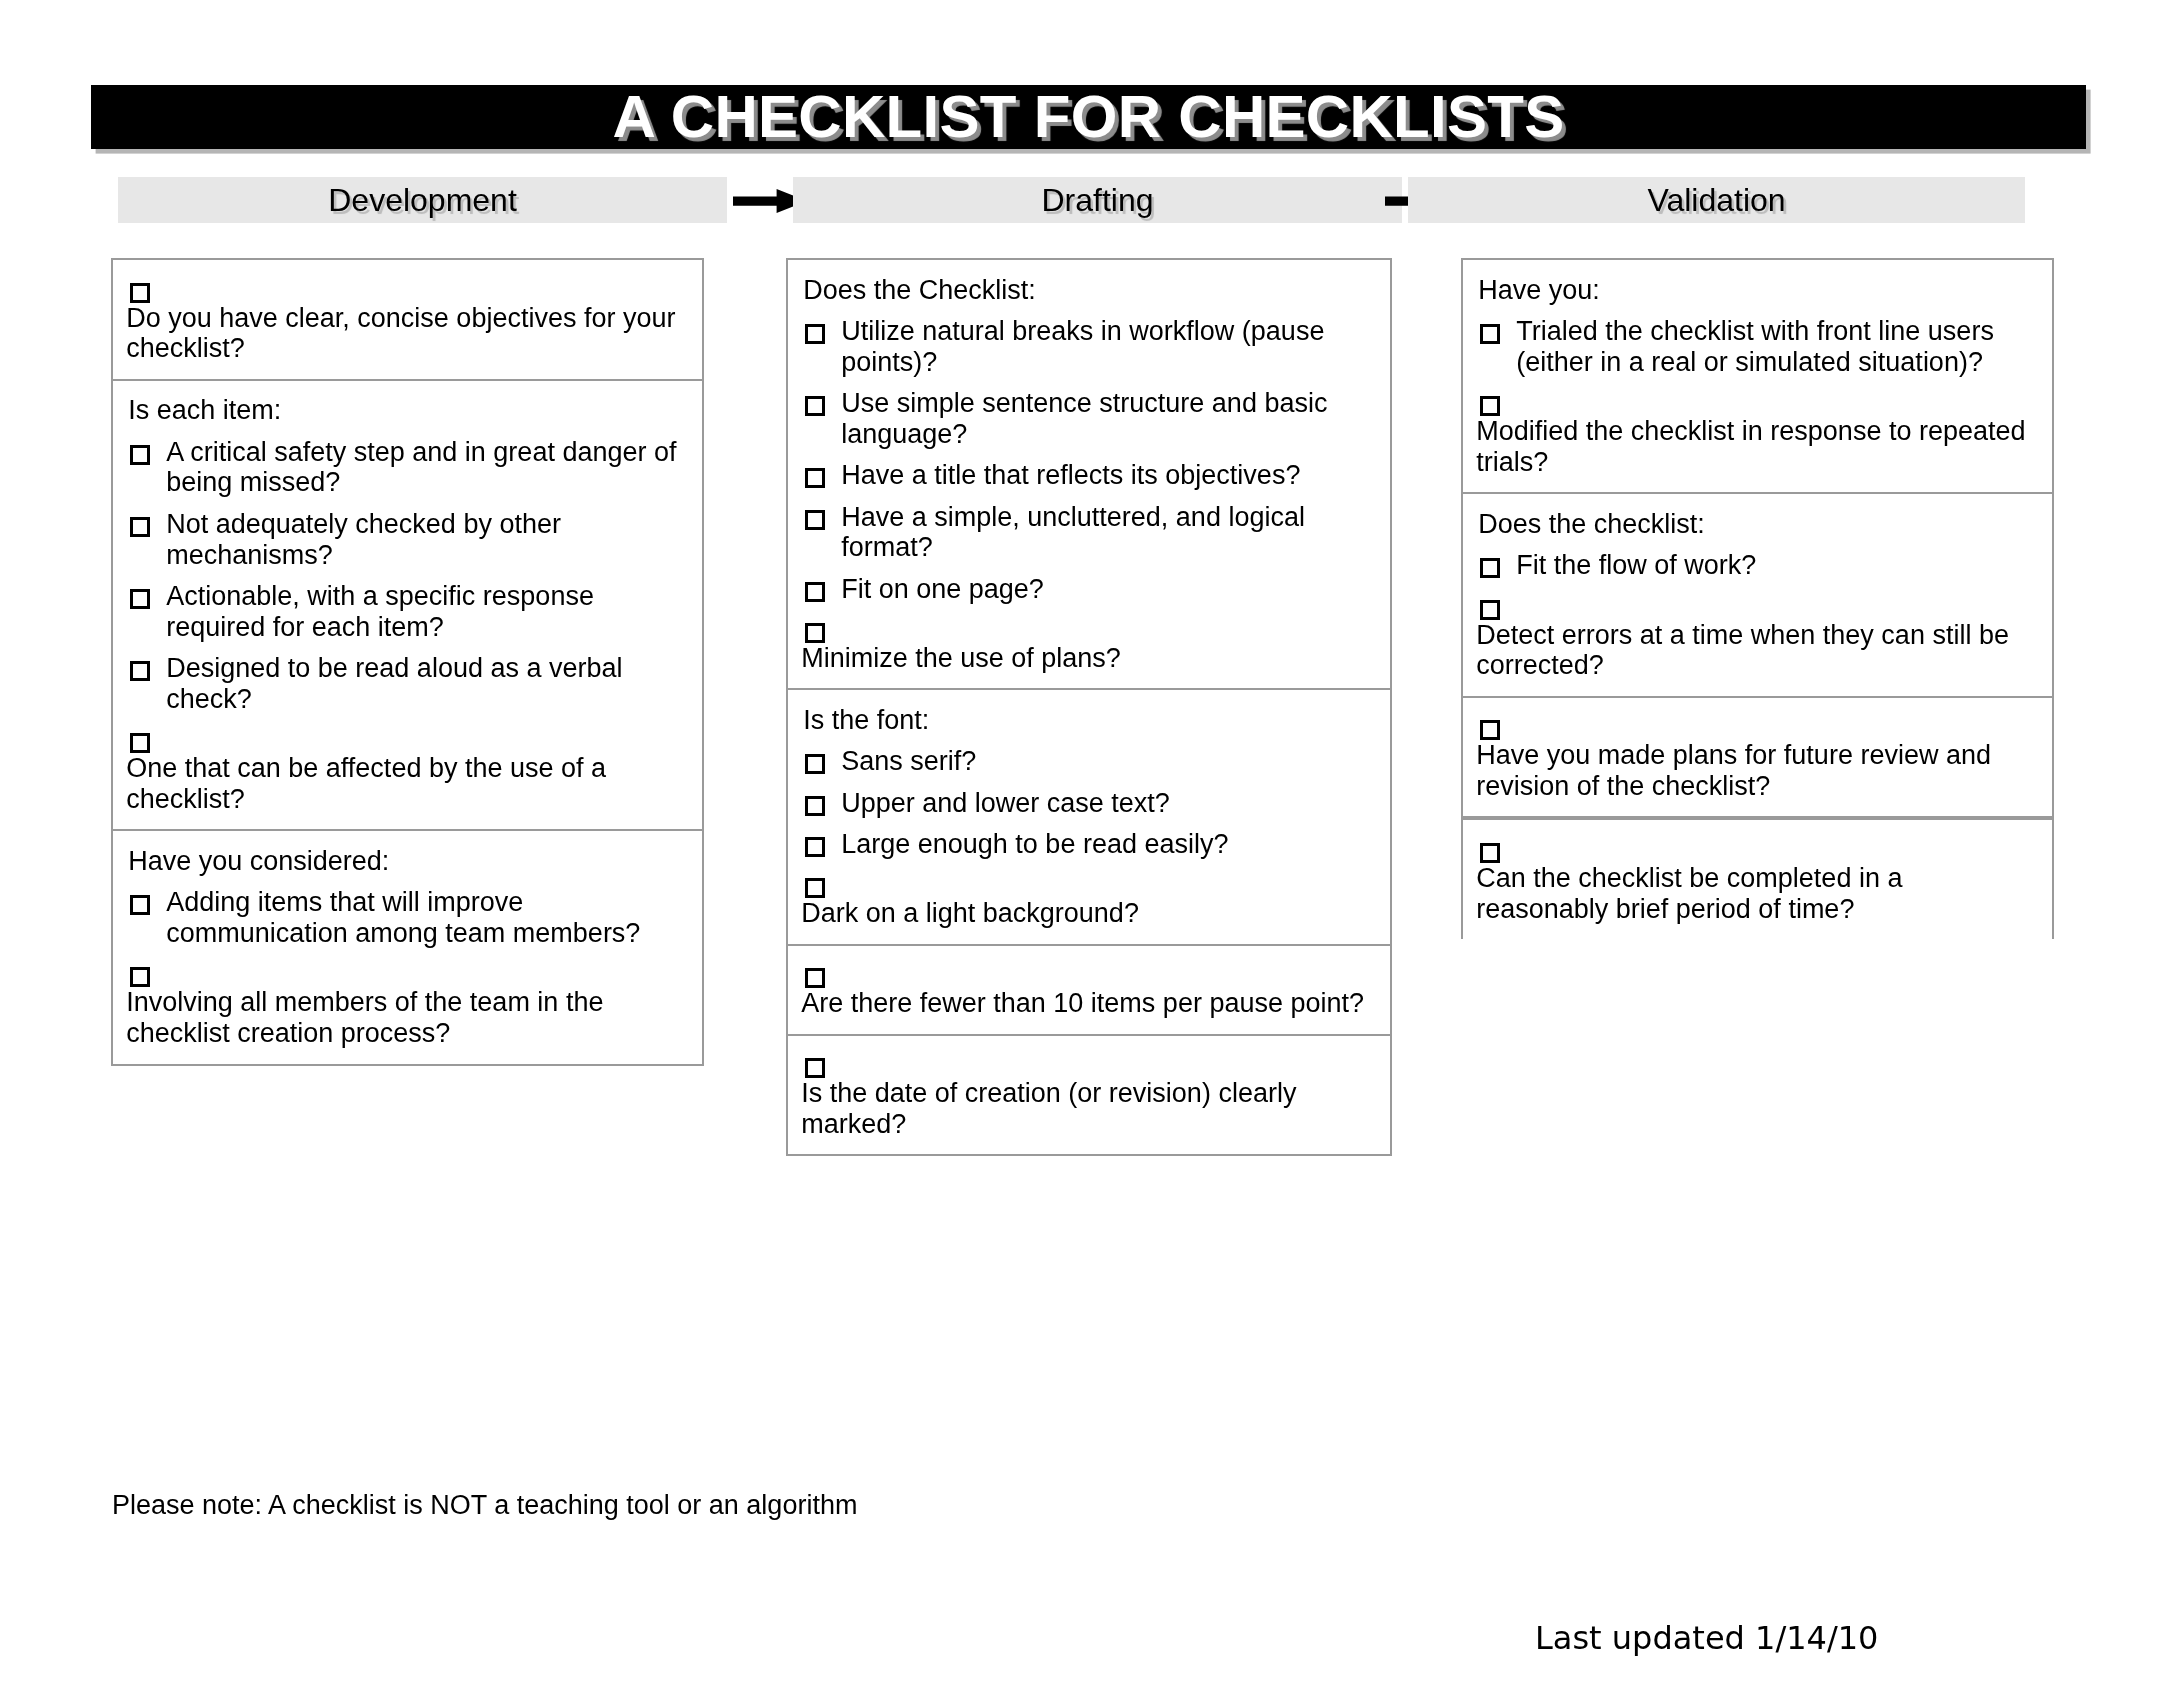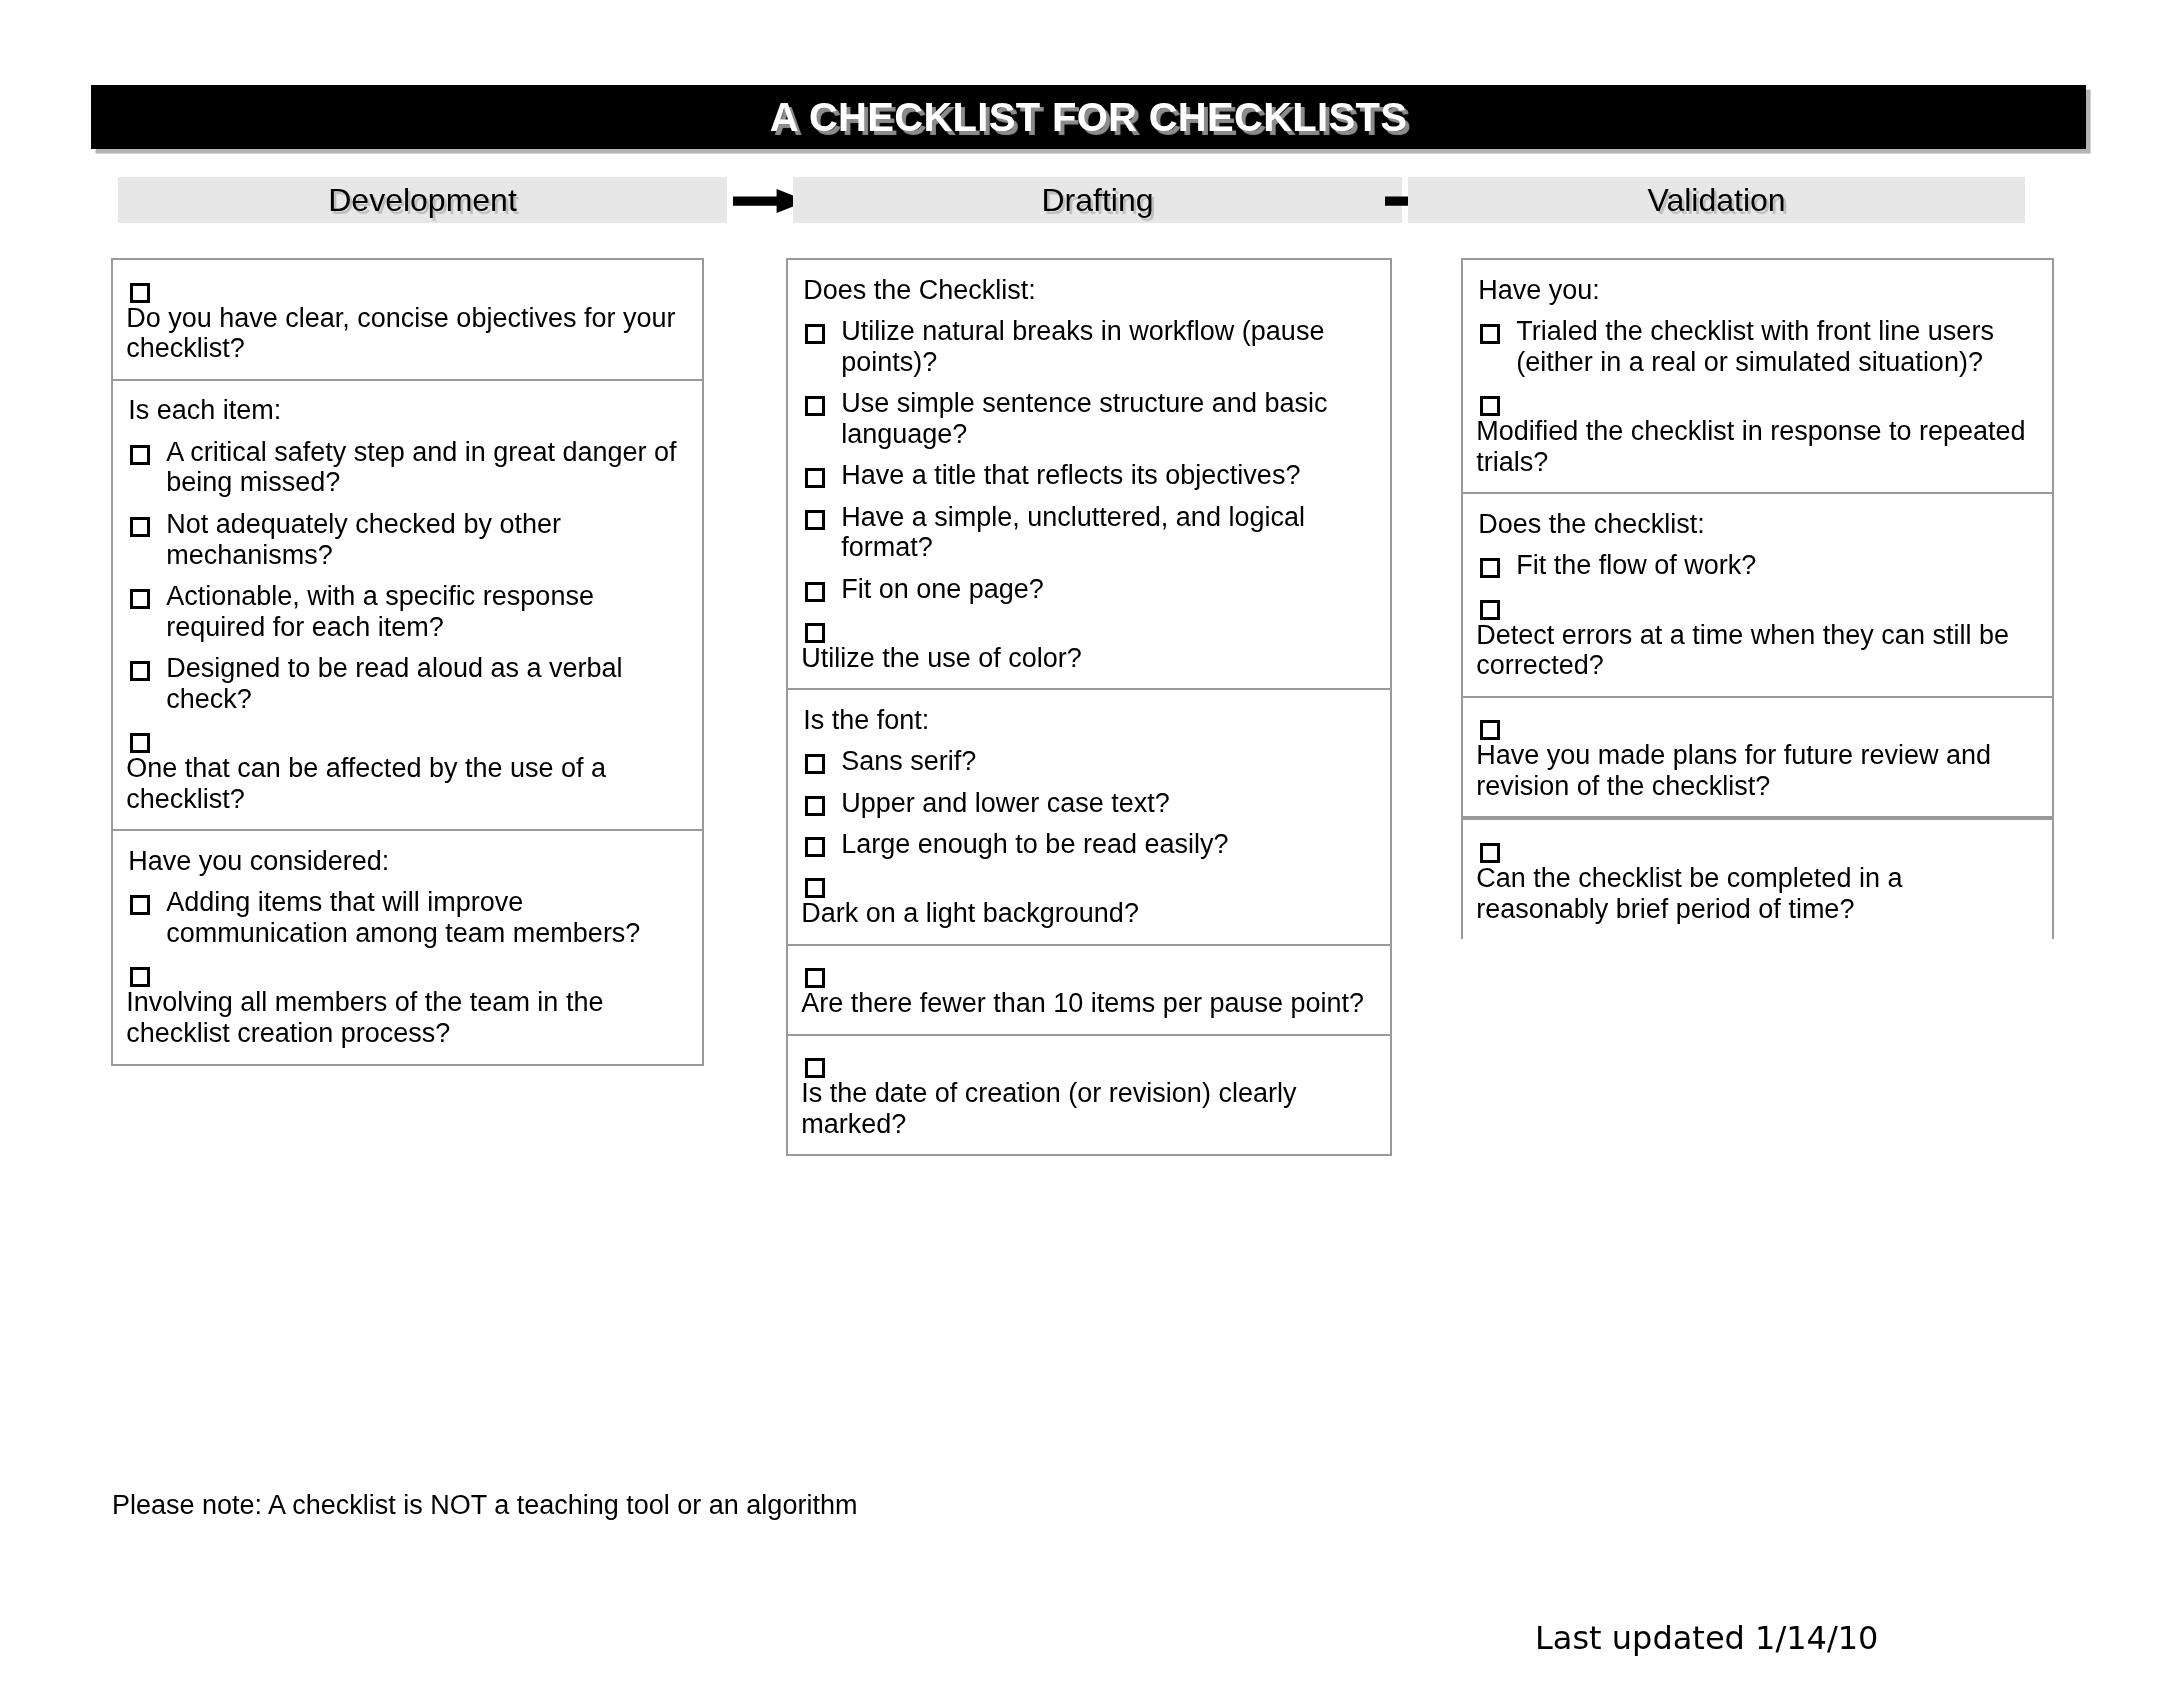--- a/index.html
+++ b/index.html
@@ -24,21 +24,21 @@
     width: 1995px;
     height: 64px;
     background: #000000;
     box-shadow: 4.6px 4.6px 0 0 #b5b5b5;
     display: flex;
     align-items: center;
     justify-content: center;
   }
   .banner-title {
     color: #ffffff;
-    font-size: 40px;
+    font-size: 60px;
     font-weight: bold;
     letter-spacing: 0.3px;
     line-height: 1;
     text-shadow: 4px 4px 0.7px #8c8c8c;
     white-space: nowrap;
   }
 
   
   .phase-row {
     position: absolute;
@@ -271,21 +271,21 @@
           <li>
             <span class="cbox"></span>
             <span class="item-text">Have a simple, uncluttered, and logical format?</span>
           </li>
           <li>
             <span class="cbox"></span>
             <span class="item-text">Fit on one page?</span>
           </li>
           <li>
             <span class="cbox"></span>
-            <span class="item-text">Utilize the use of color?</span>
+            <span class="item-text">Minimize the use of plans?</span>
           </li>
         </ul>
       </div>
       <div class="group">
         <div class="group-heading">Is the font:</div>
         <ul class="items">
           <li>
             <span class="cbox"></span>
             <span class="item-text">Sans serif?</span>
           </li>

